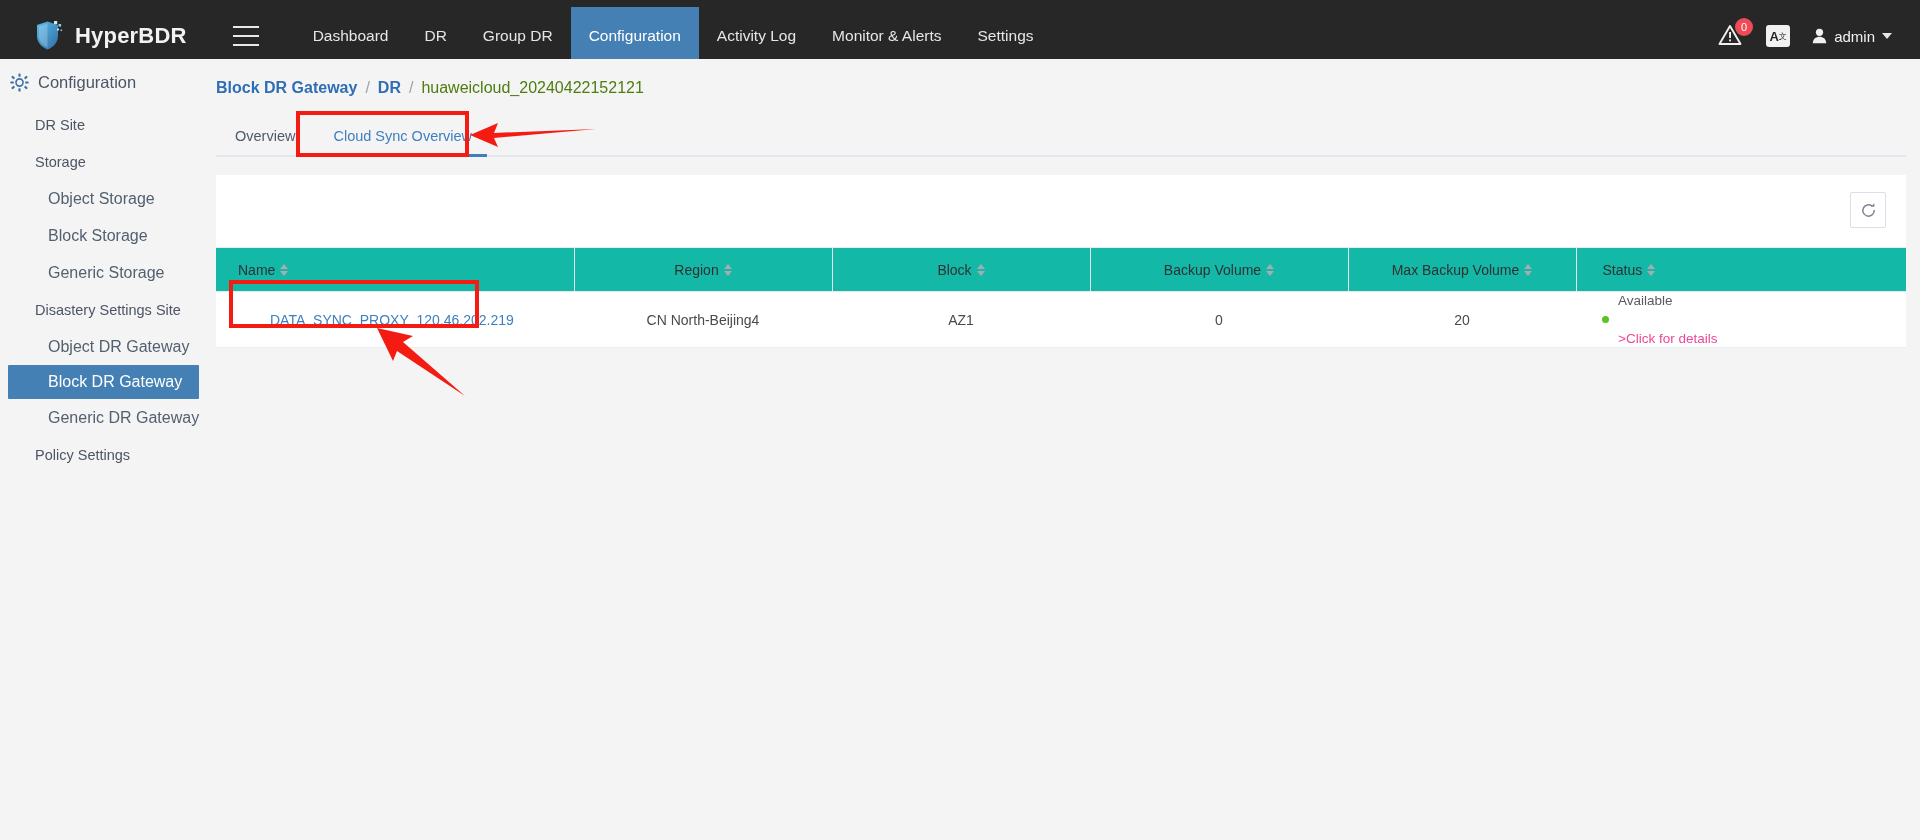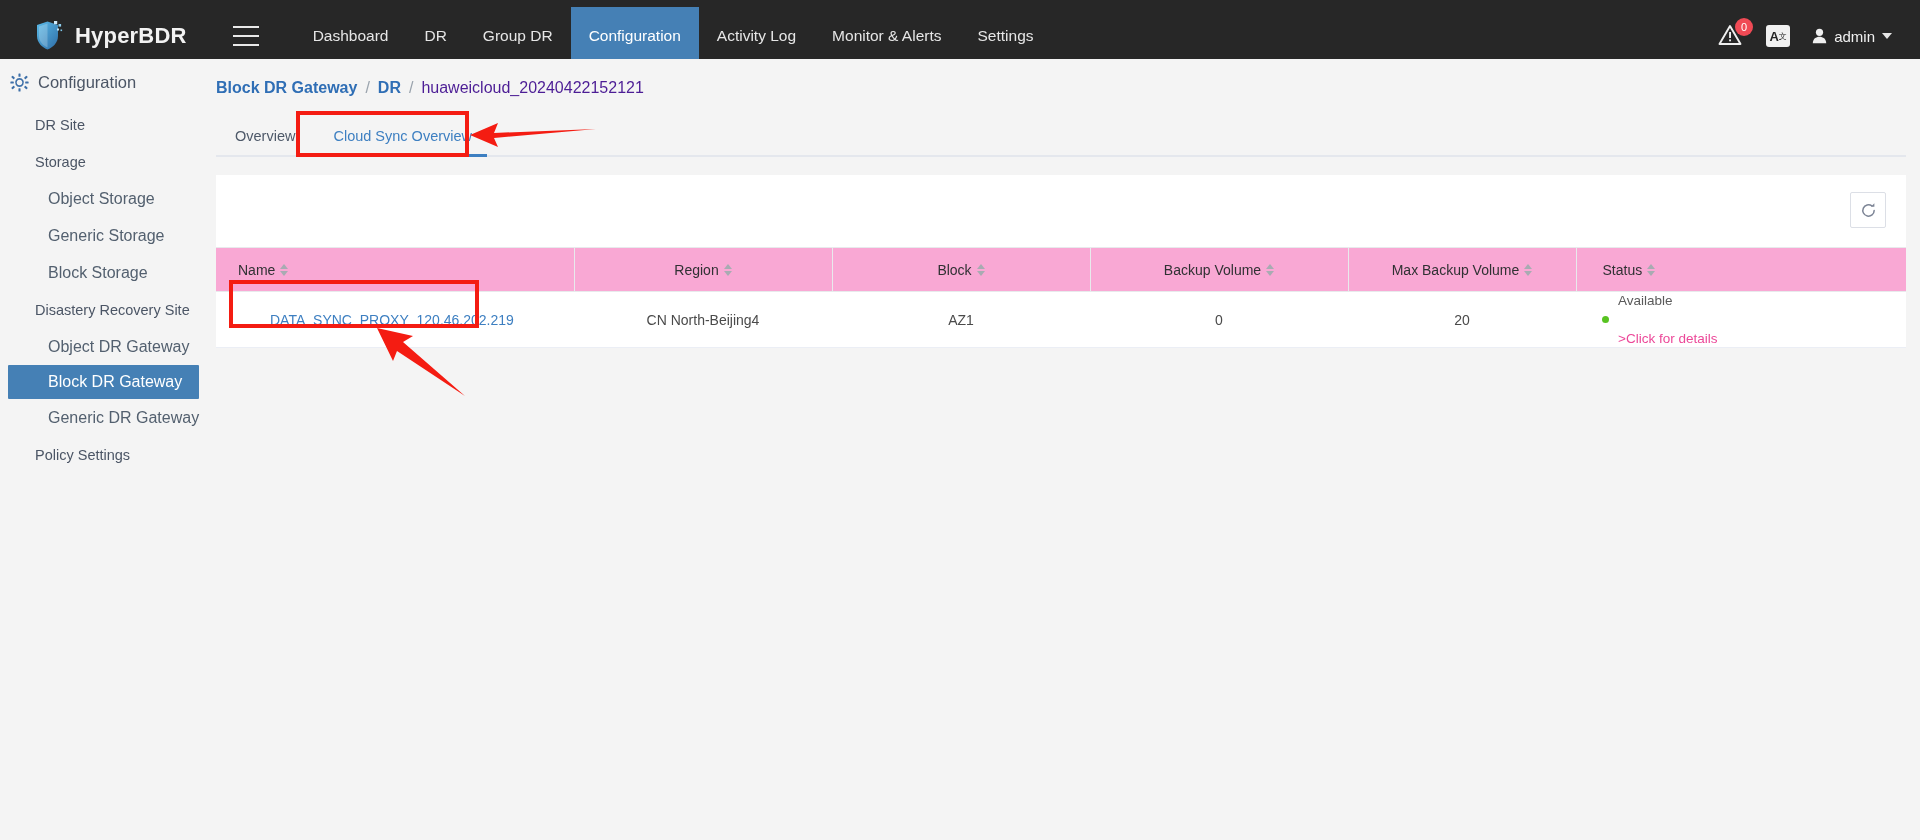--- a/index.html
+++ b/index.html
@@ -96,21 +96,21 @@
     position: absolute; top: 59px; left: 209px;
     width: 1711px; height: 781px;
     background: #f4f4f4;
   }
   .breadcrumb {
     padding: 20px 0 0 7px; font-size: 16px; color: #333;
     display: flex; align-items: center; gap: 8px;
   }
   .crumb-link { color: #2f6eb5; font-weight: bold; cursor: pointer; }
   .crumb-sep { color: #9aa3ad; }
-  .crumb-current { color: #4c1d95; }
+  .crumb-current { color: #4d7c0f; }
 
   .tabs {
     margin: 19px 0 0 7px; height: 41px;
     border-bottom: 2px solid #e4e7ed;
     display: flex; align-items: flex-end;
     width: 1690px;
   }
   .tab {
     font-size: 14.5px; color: #4e5969; cursor: pointer;
     padding: 0 19px 11px 19px; position: relative;
@@ -129,21 +129,21 @@
   .refresh-btn {
     position: absolute; right: 20px; top: 17px;
     width: 36px; height: 36px;
     border: 1px solid #dcdfe6; background: #fff; border-radius: 2px;
     display: flex; align-items: center; justify-content: center;
     cursor: pointer;
   }
 
   table.grid { width: 1690px; border-collapse: collapse; }
   table.grid thead th {
-    background: #f9a8d4; color: #303133; font-size: 14px; font-weight: normal;
+    background: #14b8a6; color: #303133; font-size: 14px; font-weight: normal;
     text-align: center; height: 44px;
     border-top: 1px solid #e8eaec; border-bottom: 1px solid #e8eaec;
     border-right: 1px solid #e8eaec;
     padding: 0 10px;
   }
   table.grid thead th.first { text-align: left; padding-left: 22px; }
   table.grid thead th:last-child { border-right: none; }
   .th-inner { display: inline-flex; align-items: center; gap: 5px; }
   .sorter { display: inline-flex; flex-direction: column; gap: 2px; }
   .sorter i {
@@ -257,23 +257,23 @@
         <rect x="2.2" y="13.5" width="2.2" height="3.6" rx="0.6" transform="rotate(45 3.3 15.3)"></rect>
         <rect x="15.6" y="2.9" width="2.2" height="3.6" rx="0.6" transform="rotate(45 16.7 4.7)"></rect>
       </g>
     </svg>
     <span>Configuration</span>
   </div>
 
   <div class="side-item">DR Site</div>
   <div class="side-item">Storage</div>
   <div class="side-item sub">Object Storage</div>
+  <div class="side-item sub">Block Storage</div>
   <div class="side-item sub">Generic Storage</div>
-  <div class="side-item sub">Block Storage</div>
-  <div class="side-item">Disastery Recovery Site</div>
+  <div class="side-item">Disastery Settings Site</div>
   <div class="side-item sub">Object DR Gateway</div>
   <div class="side-item sub active">Block DR Gateway</div>
   <div class="side-item sub">Generic DR Gateway</div>
   <div class="side-item">Policy Settings</div>
 </div>
 
 <div class="main">
 
   <div class="breadcrumb">
     <span class="crumb-link">Block DR Gateway</span>

